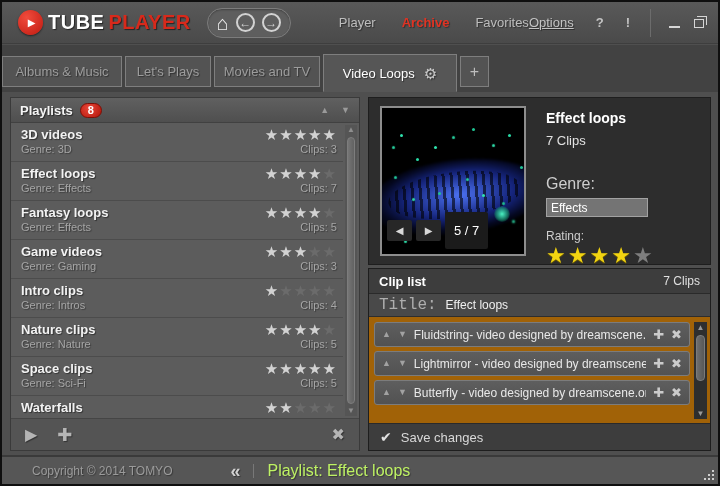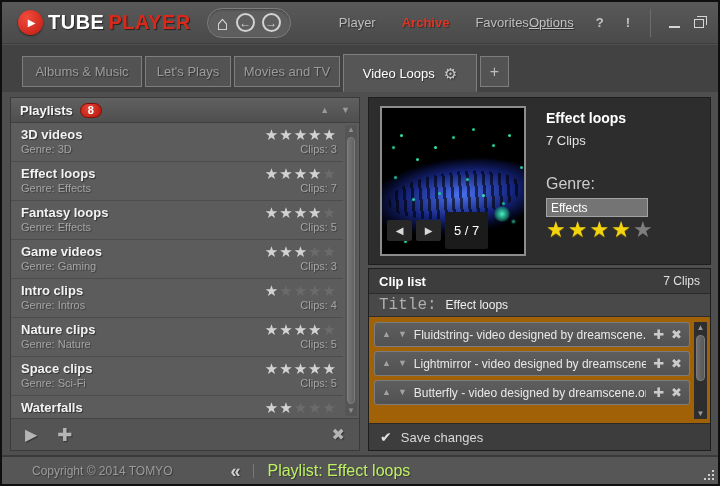--- a/index.html
+++ b/index.html
@@ -24,21 +24,21 @@
   .tb-right{margin-left:auto;display:flex;align-items:center;}
   .options-label{font-size:13px;color:#c3c3c3;text-shadow:1px 1px 1px rgba(0,0,0,.4);text-decoration:underline;}
   .help-label,.alert-label{font-size:13px;color:#c3c3c3;font-weight:bold;margin-left:22px;}
   .winbtns{display:flex;align-items:center;gap:14px;margin:0 18px 0 20px;padding-left:18px;border-left:1px solid #6c6c6c;height:28px;}
   .btn-min{width:11px;height:2px;background:#d6d6d6;margin-top:8px;}
   .btn-restore{position:relative;width:10px;height:9px;border:1px solid #d6d6d6;margin-top:2px;}
   .btn-restore::before{content:"";position:absolute;left:2px;top:-4px;width:9px;height:8px;border:1px solid #d6d6d6;border-bottom:none;border-left:none;}
   .btn-close{color:#d6d6d6;font-size:13px;font-weight:bold;line-height:1;}
 
   
-  .tabstrip{position:absolute;top:43px;left:0;right:0;height:47px;background:#424242;display:flex;align-items:flex-end;padding-left:20px;}
+  .tabstrip{position:absolute;top:43px;left:0;right:0;height:47px;background:#424242;display:flex;align-items:flex-end;padding-left:0;}
   .tab{height:31px;margin:0 3px 5px 0;background:#535353;border:1px solid #7e7e7e;color:#9c9c9c;font-size:13px;display:flex;align-items:center;justify-content:center;gap:9px;text-shadow:1px 1px 1px rgba(0,0,0,.4);}
   .tab-1{width:120px;}.tab-2{width:86px;}.tab-3{width:106px;}
   .tab.active{height:38px;margin-bottom:0;width:134px;background:#565656;border-bottom-color:#565656;color:#ffffff;font-weight:normal;z-index:2;}
   .gear-ic{color:#c9c9c9;font-size:15px;line-height:1;}
   .tab-add{width:29px;height:31px;margin-bottom:5px;background:#535353;border:1px solid #7e7e7e;color:#bdbdbd;font-size:16px;display:flex;align-items:center;justify-content:center;}
 
   
   .content{position:absolute;top:90px;left:0;right:0;bottom:29px;background:#4f4f4f;}
 
   
@@ -284,20 +284,21 @@
             <span class="thumb-btn">◀</span>
             <span class="thumb-btn">▶</span>
             <span class="thumb-counter">5 / 7</span>
           </div>
         </div>
         <div class="detail-info">
           <div class="detail-title">Effect loops</div>
           <div class="detail-clips">7 Clips</div>
           <div class="detail-genre-label">Genre:</div>
           <input class="detail-genre-input" type="text" value="Effects" style="">
+          <div class="detail-rating-label">Rating:</div>
           <div class="detail-stars"><span class="star filled">★</span><span class="star filled">★</span><span class="star filled">★</span><span class="star filled">★</span><span class="star empty">★</span></div>
         </div>
       </div>
 
       <div class="cliplist">
         <div class="cl-header">
           <span class="cl-header-title">Clip list</span>
           <span class="cl-count">7 Clips</span>
         </div>
         <div class="cl-title-row">

